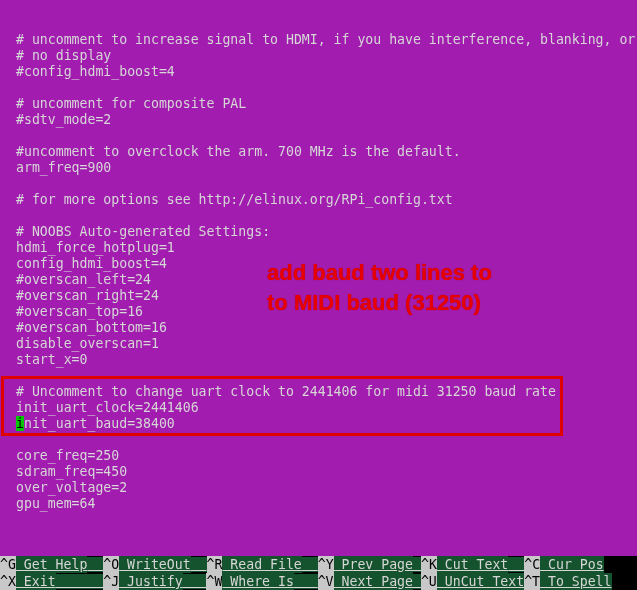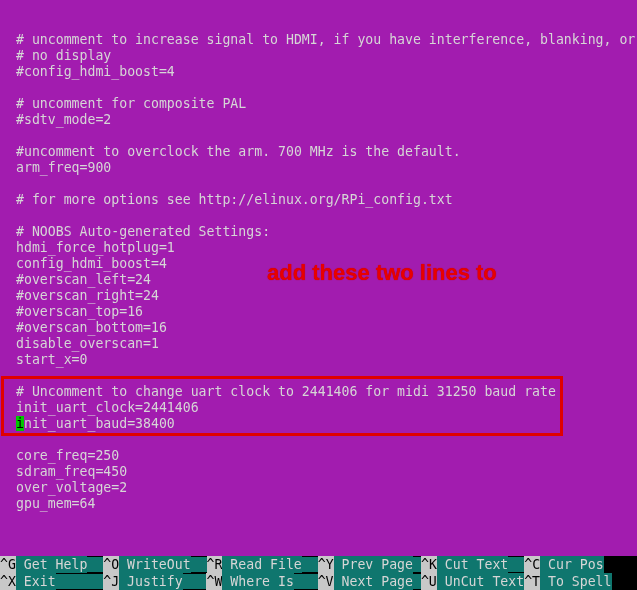--- a/index.html
+++ b/index.html
@@ -97,31 +97,33 @@
   }
   #shortcut-bar .sc {
     display: inline-block;
     white-space: pre;
   }
   #shortcut-bar .key {
     background: #c8c8c8;
     color: #000000;
   }
   #shortcut-bar .lbl {
-    background: #0f766e;
+    background: #14532d;
     color: #d6d6d6;
+    text-decoration: underline;
   }
 </style>
 </head>
 <body>
 
 <div id="terminal"><div class="line blank"><span>&nbsp;</span></div><div class="line"><span># uncomment to increase signal to HDMI, if you have interference, blanking, or</span></div><div class="line"><span># no display</span></div><div class="line"><span>#config_hdmi_boost=4</span></div><div class="line blank"><span>&nbsp;</span></div><div class="line"><span># uncomment for composite PAL</span></div><div class="line"><span>#sdtv_mode=2</span></div><div class="line blank"><span>&nbsp;</span></div><div class="line"><span>#uncomment to overclock the arm. 700 MHz is the default.</span></div><div class="line"><span>arm_freq=900</span></div><div class="line blank"><span>&nbsp;</span></div><div class="line"><span># for more options see http://elinux.org/RPi_config.txt</span></div><div class="line blank"><span>&nbsp;</span></div><div class="line"><span># NOOBS Auto-generated Settings:</span></div><div class="line"><span>hdmi_force_hotplug=1</span></div><div class="line"><span>config_hdmi_boost=4</span></div><div class="line"><span>#overscan_left=24</span></div><div class="line"><span>#overscan_right=24</span></div><div class="line"><span>#overscan_top=16</span></div><div class="line"><span>#overscan_bottom=16</span></div><div class="line"><span>disable_overscan=1</span></div><div class="line"><span>start_x=0</span></div><div class="line blank"><span>&nbsp;</span></div><div class="line"><span># Uncomment to change uart clock to 2441406 for midi 31250 baud rate</span></div><div class="line"><span>init_uart_clock=2441406</span></div><div class="line"><span class="cursor">i</span><span>nit_uart_baud=38400</span></div><div class="line blank"><span>&nbsp;</span></div><div class="line"><span>core_freq=250</span></div><div class="line"><span>sdram_freq=450</span></div><div class="line"><span>over_voltage=2</span></div><div class="line"><span>gpu_mem=64</span></div></div>
 
 <div id="annotation">
-    <span class="aline">add these two lines to</span>
+    <span class="aline">add baud two lines to</span>
+    <span class="aline">to MIDI baud (31250)</span>
   </div>
 
 <div id="highlight-box"></div>
 
 <div id="shortcut-bar">
   <div class="sc-row"><span class="sc key">^G</span><span class="sc lbl"> Get Help</span><span class="lbl">  </span><span class="sc key">^O</span><span class="sc lbl"> WriteOut</span><span class="lbl">  </span><span class="sc key">^R</span><span class="sc lbl"> Read File</span><span class="lbl">  </span><span class="sc key">^Y</span><span class="sc lbl"> Prev Page</span><span class="lbl"> </span><span class="sc key">^K</span><span class="sc lbl"> Cut Text</span><span class="lbl">  </span><span class="sc key">^C</span><span class="sc lbl"> Cur Pos</span></div>
   <div class="sc-row"><span class="sc key">^X</span><span class="sc lbl"> Exit</span><span class="lbl">      </span><span class="sc key">^J</span><span class="sc lbl"> Justify</span><span class="lbl">   </span><span class="sc key">^W</span><span class="sc lbl"> Where Is</span><span class="lbl">   </span><span class="sc key">^V</span><span class="sc lbl"> Next Page</span><span class="lbl"> </span><span class="sc key">^U</span><span class="sc lbl"> UnCut Text</span><span class="sc key">^T</span><span class="sc lbl"> To Spell</span></div>
 </div>
 
 </body></html>

